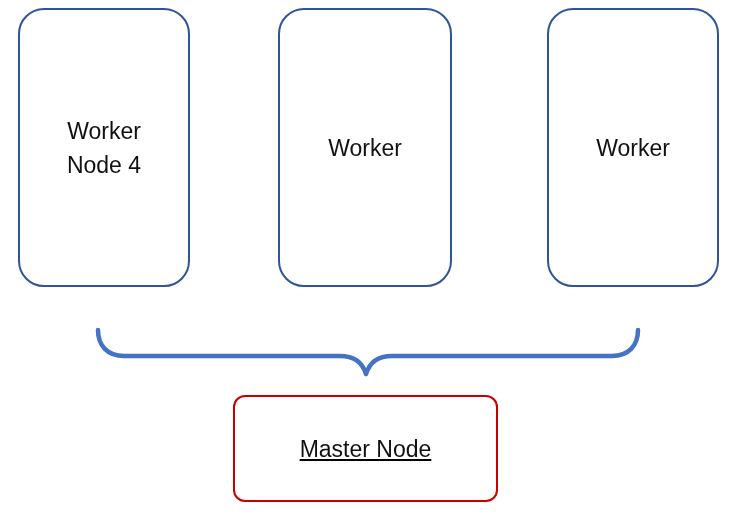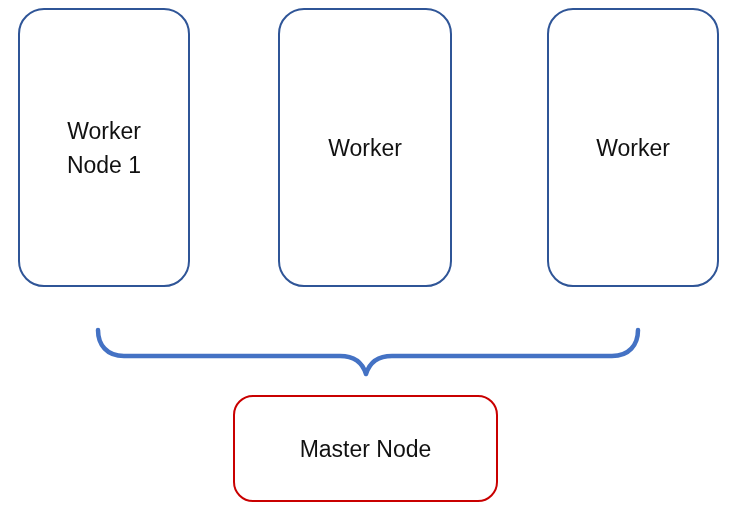--- a/index.html
+++ b/index.html
@@ -38,39 +38,40 @@
     line-height: 34px;
     color: #111111;
     white-space: nowrap;
   }
   .master-box {
     left: 233px;
     top: 395px;
     width: 265px;
     height: 107px;
     border: 2px solid #C90000;
-    border-radius: 20px;
+    border-radius: 12px;
+    text-decoration: underline;
   }
   .brace-svg {
     position: absolute;
     left: 0;
     top: 0;
     width: 735px;
     height: 517px;
     pointer-events: none;
   }
 </style>
 </head>
 <body>
 
 <div class="canvas">
 
   <div class="node-box worker-box pos-1" style="border-color: rgb(47, 85, 151);">
     <div class="node-label">Worker</div>
-    <div class="node-label">Node 1</div>
+    <div class="node-label">Node 4</div>
   </div>
 
   <div class="node-box worker-box pos-2" style="border-color: rgb(47, 85, 151);">
     <div class="node-label">Worker</div>
   </div>
 
   <div class="node-box worker-box pos-3" style="border-color: rgb(47, 85, 151);">
     <div class="node-label">Worker</div>
   </div>
 

